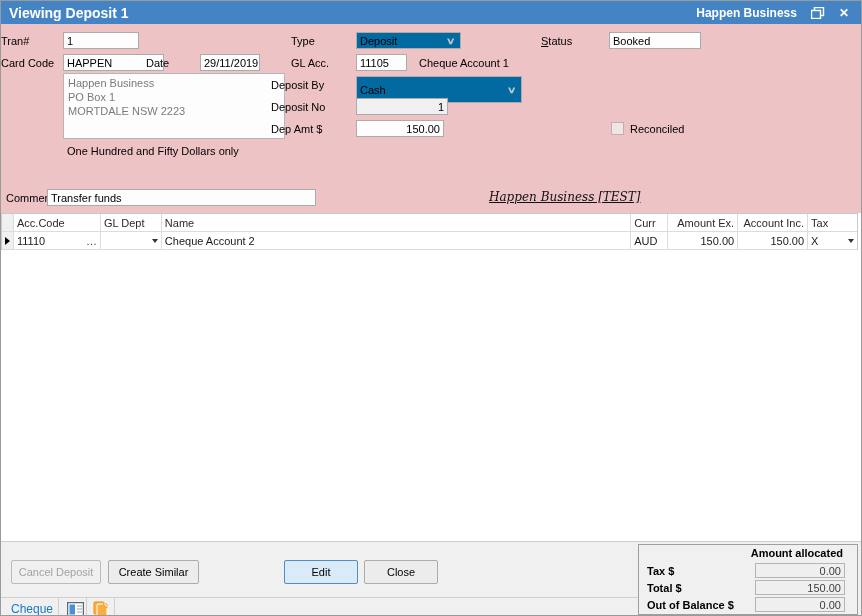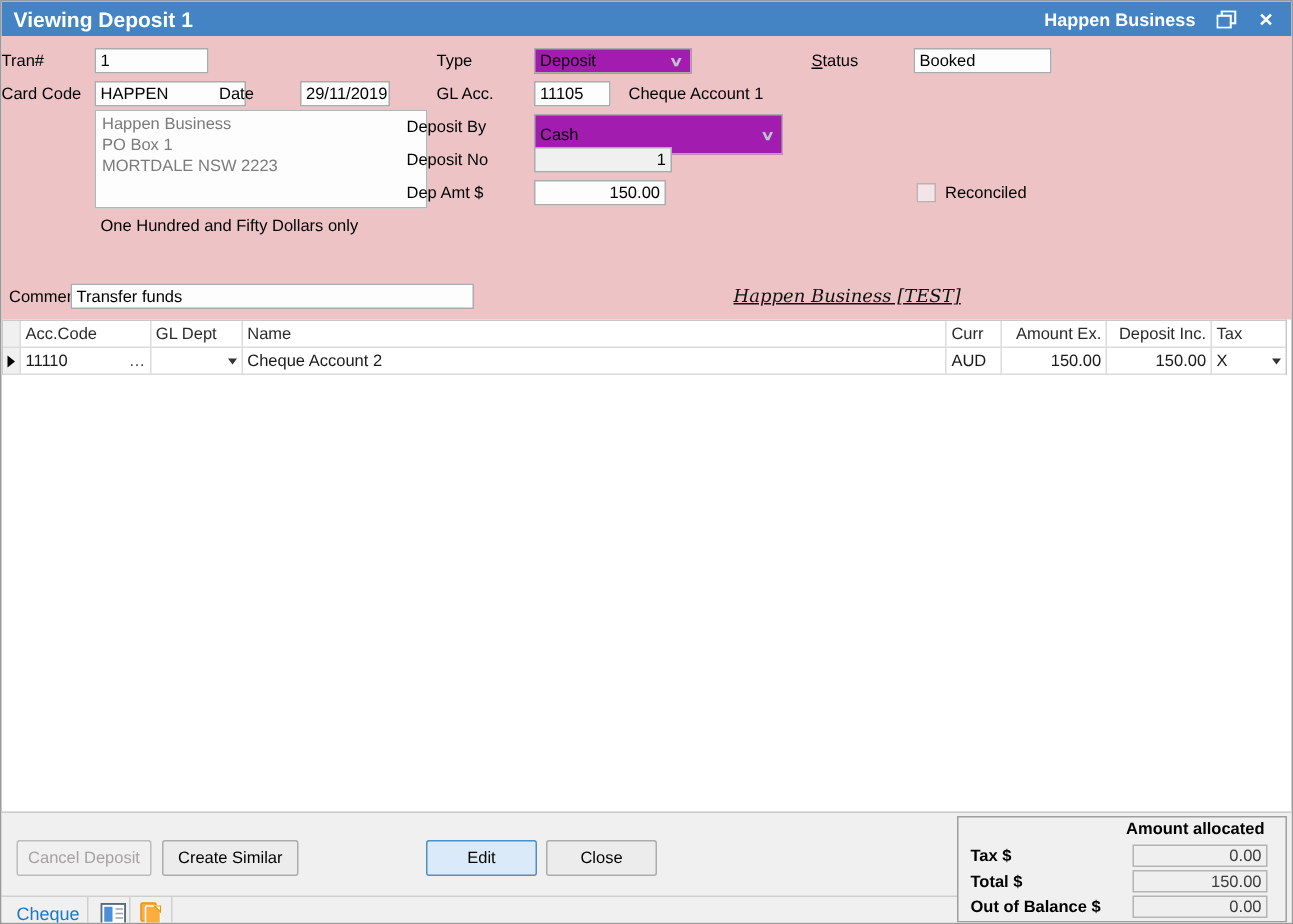--- a/index.html
+++ b/index.html
@@ -15,21 +15,21 @@
 
   
   .form-area { position:absolute; left:0; top:23px; width:862px; height:189px; background:#edc3c6; }
   .abs { position:absolute; }
   .lbl { font-size:11px; color:#000; white-space:nowrap; }
   .lbl-l { font-size:11px; color:#000; text-align:right; white-space:nowrap; }
   .mnemonic::first-letter { text-decoration:underline; }
   .field { background:#fdfdfd; border:1px solid #ababab; font-size:11px; color:#000; display:flex; align-items:center; padding:0 3px; white-space:nowrap; overflow:hidden; }
   .field.right { justify-content:flex-end; }
   .field.ro { background:#f0f0f0; }
-  .combo { background:#a21caf; border:1px solid #ababab; font-size:11px; color:#000; display:flex; align-items:center; padding:0 3px; position:absolute; }
+  .combo { background:#0369a1; border:1px solid #ababab; font-size:11px; color:#000; display:flex; align-items:center; padding:0 3px; position:absolute; }
   .combo .chev { margin-left:auto; color:#b9c3cc; font-size:9px; font-weight:bold; transform:scaleX(1.5); padding-right:2px; }
   .memo { background:#fdfdfd; border:1px solid #b6b6b6; font-size:11px; color:#7b7b7b; line-height:14px; padding:2px 4px; }
   .checkbox { width:13px; height:13px; background:#f3e4e6; border:1px solid #bfb0b2; }
   .link { font-family:"DejaVu Serif",serif; font-style:italic; font-size:12px; color:#111; text-decoration:underline; }
 
   
   .grid { position:absolute; left:0; top:212px; width:857px; border-top:1px solid #c9c9c9; border-left:1px solid #c9c9c9; border-right:1px solid #c9c9c9; background:#fff; }
   .grow { display:flex; height:18px; }
   .gcell { border-right:1px solid #dcdcdc; border-bottom:1px solid #dcdcdc; font-size:11px; color:#1a1a1a; display:flex; align-items:center; padding:0 3px; white-space:nowrap; overflow:hidden; }
   .gcell.hdr { color:#2b2b2b; }
@@ -129,21 +129,21 @@
   </div>
 
   <div class="grid">
     <div class="grow">
       <div class="gcell hdr ind" style="width:12px;"></div>
       <div class="gcell hdr" style="width:87px;">Acc.Code</div>
       <div class="gcell hdr" style="width:61px;">GL Dept</div>
       <div class="gcell hdr" style="width:470px;">Name</div>
       <div class="gcell hdr" style="width:37px;">Curr</div>
       <div class="gcell hdr num" style="width:70px;">Amount Ex.</div>
-      <div class="gcell hdr num" style="width:70px;">Deposit Inc.</div>
+      <div class="gcell hdr num" style="width:70px;">Account Inc.</div>
       <div class="gcell hdr" style="width:49px;border-right:none;">Tax</div>
     </div>
     <div class="grow">
       <div class="gcell ind" style="width:12px;">
           <span class="tri-right"></span>
         </div>
       <div class="gcell" style="width:87px;">
         <span>11110</span>
         <span class="cell-btn">…</span>
       </div>

